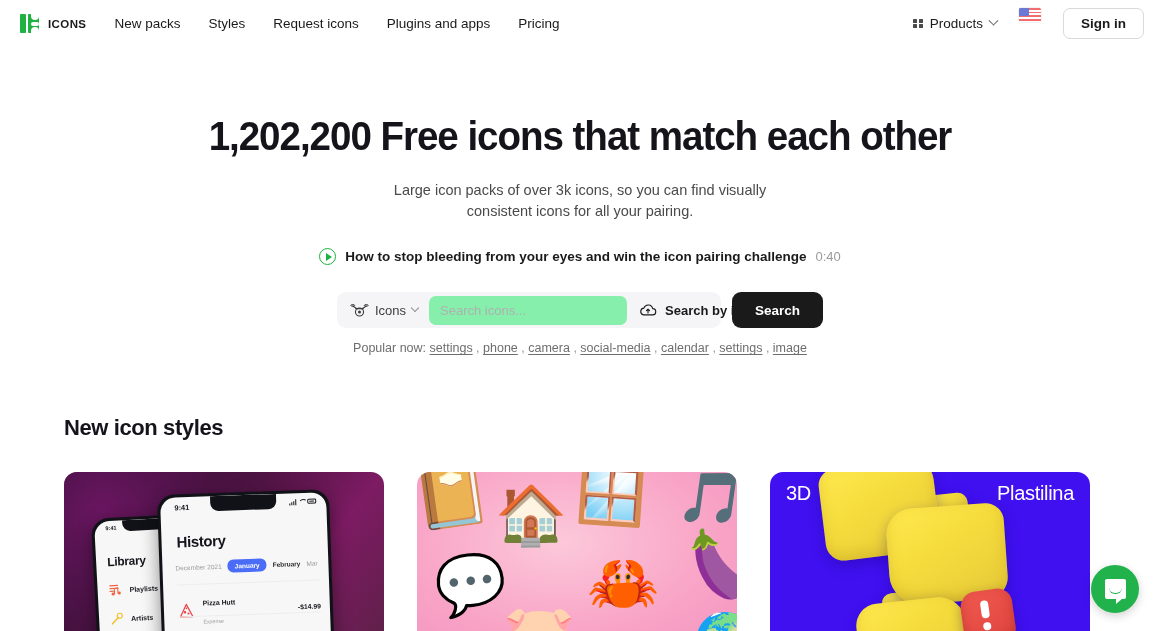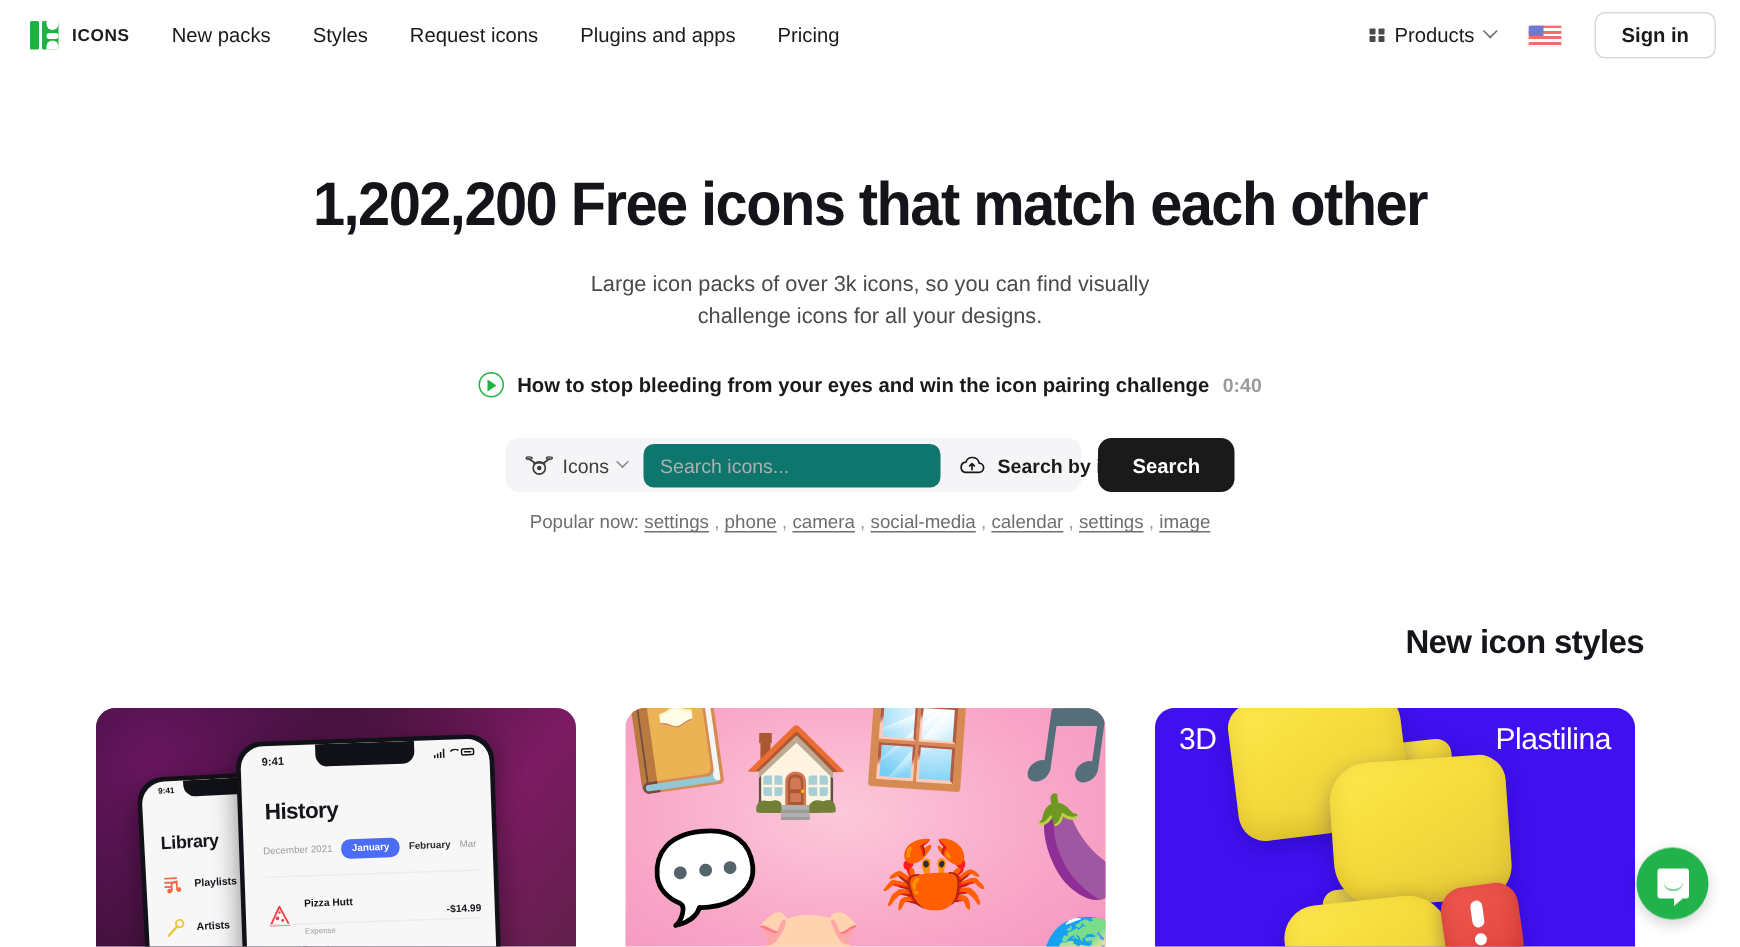--- a/index.html
+++ b/index.html
@@ -42,21 +42,21 @@
   .brand-name {
     font-size: 11.5px; font-weight: bold; letter-spacing: .4px; color: #1a1a1a;
   }
   .nav { display: flex; align-items: center; gap: 28px; }
   .nav-link {
     font-size: 13.5px; color: #1a1a1a; text-decoration: none; cursor: pointer;
     white-space: nowrap;
   }
 
   .header-right {
-    margin-left: auto; display: flex; align-items: center; gap: 22px;
+    margin-left: auto; display: flex; gap: 22px;
   }
   .products-btn {
     display: flex; align-items: center; gap: 7px;
     font-size: 13.5px; color: #1a1a1a; cursor: pointer;
   }
   .grid-icon {
     display: inline-grid; grid-template-columns: 4px 4px; grid-template-rows: 4px 4px;
     gap: 1.5px;
   }
   .grid-icon i { background: #4a4a4a; border-radius: .5px; display: block; }
@@ -96,21 +96,21 @@
   .play-icon {
     width: 17px; height: 17px; border-radius: 50%;
     border: 1.6px solid #1fb141; position: relative; flex: none;
   }
   .play-icon::after {
     content: ""; position: absolute; left: 5.5px; top: 3.9px;
     border-left: 6px solid #1fb141;
     border-top: 4px solid transparent; border-bottom: 4px solid transparent;
   }
   .video-title { font-size: 13.5px; font-weight: bold; color: #1a1a1a; }
-  .video-dur { font-size: 13px; color: #9b9b9b; font-weight: bold; }
+  .video-dur { font-size: 13px; color: #9b9b9b; }
 
   
   .search-wrap {
     margin-top: 27px; display: flex; align-items: center; justify-content: center; gap: 11px;
   }
   .search-box {
     display: flex; align-items: center;
     height: 36px; width: 384px;
     background: #f5f5f7; border-radius: 9px;
     padding: 0 5px 0 13px;
@@ -118,21 +118,21 @@
   .type-select {
     display: flex; align-items: center; gap: 6px; cursor: pointer; padding-right: 11px;
   }
   .drone-icon { width: 19px; height: 15px; flex: none; }
   .type-label { font-size: 13px; color: #3c3c3c; }
   .chev-sm {
     width: 6px; height: 6px; border-right: 1.3px solid #8a8a8a; border-bottom: 1.3px solid #8a8a8a;
     transform: rotate(45deg) translate(-1.5px,-1.5px); display: inline-block;
   }
   .search-input {
-    flex: 1; height: 29px; border: none; outline: none; background: #0f766e;
+    flex: 1; height: 29px; border: none; outline: none; background: #86efac;
     border-radius: 7px; padding: 0 11px; font-size: 13px; color: #1a1a1a;
     font-family: "Liberation Sans", sans-serif;
   }
   .search-input::placeholder { color: #b0b0b0; }
   .by-image {
     display: flex; align-items: center; gap: 8px; padding: 0 10px 0 12px;
     height: 29px; cursor: pointer;
   }
   .cloud-icon { width: 18px; height: 14px; flex: none; }
   .by-image-label { font-size: 13px; font-weight: bold; color: #1a1a1a; white-space: nowrap; }
@@ -152,21 +152,21 @@
   .popular a {
     color: #6e6e6e; text-decoration: underline; text-underline-offset: 2px; cursor: pointer; margin-top: 48px;
   }
   .popular .sep { color: #9b9b9b; }
 
   
   .section {
     margin-top: 60px; padding: 0 64px;
   }
   .section-title {
-    font-size: 22px; font-weight: bold; letter-spacing: -.4px; color: #15141a; text-align: right;
+    font-size: 22px; font-weight: bold; letter-spacing: -.4px; color: #15141a;
   }
   .cards {
     margin-top: 31px; display: flex; gap: 33px;
   }
   .card {
     width: 320px; height: 175px; border-radius: 13px; overflow: hidden;
     position: relative; cursor: pointer; flex: none;
   }
 
   
@@ -315,21 +315,21 @@
         <span class="canton"></span>
     </div>
     <button class="signin-btn">Sign in</button>
   </div>
 </div>
 
 <div class="hero">
   <h1 class="hero-title">1,202,200 Free icons that match each other</h1>
   <p class="hero-sub">
     <span>Large icon packs of over 3k icons, so you can find visually</span><br>
-    <span>challenge icons for all your designs.</span>
+    <span>consistent icons for all your pairing.</span>
   </p>
 
   <div class="video-row">
     <span class="play-icon"></span>
     <span class="video-title">How to stop bleeding from your eyes and win the icon pairing challenge</span>
     <span class="video-dur">0:40</span>
   </div>
 
   <div class="search-wrap">
     <div class="search-box">

